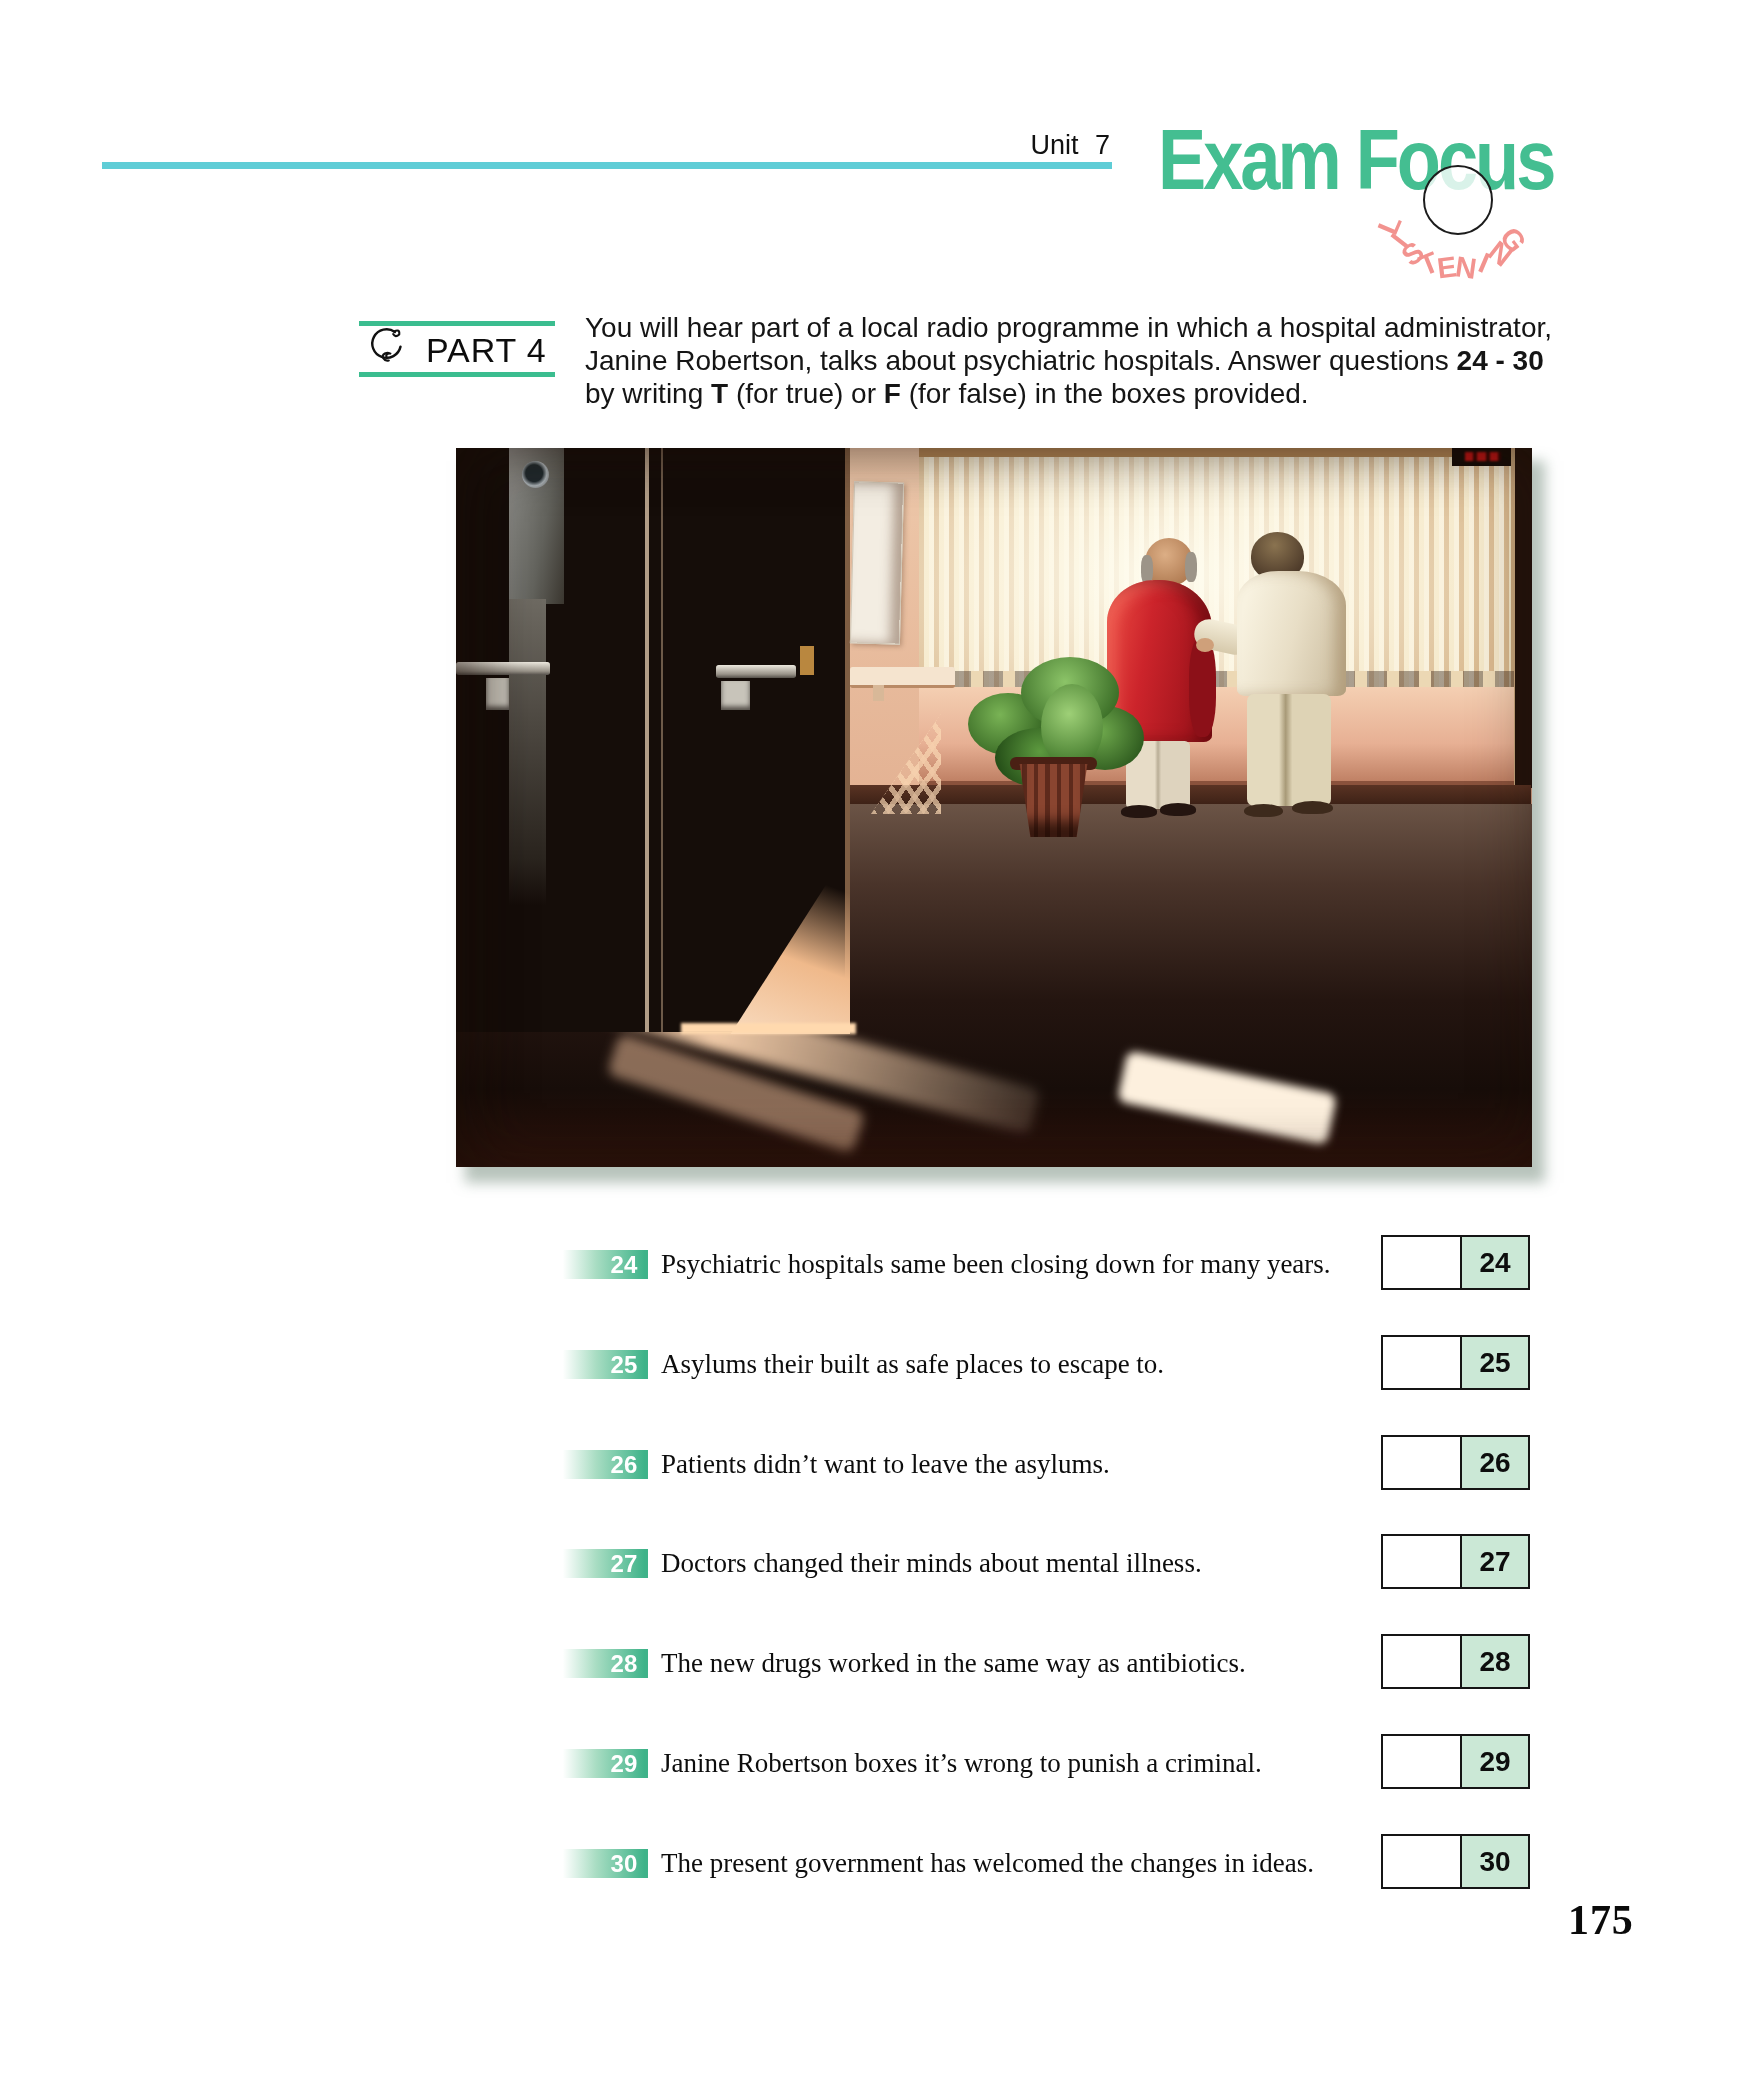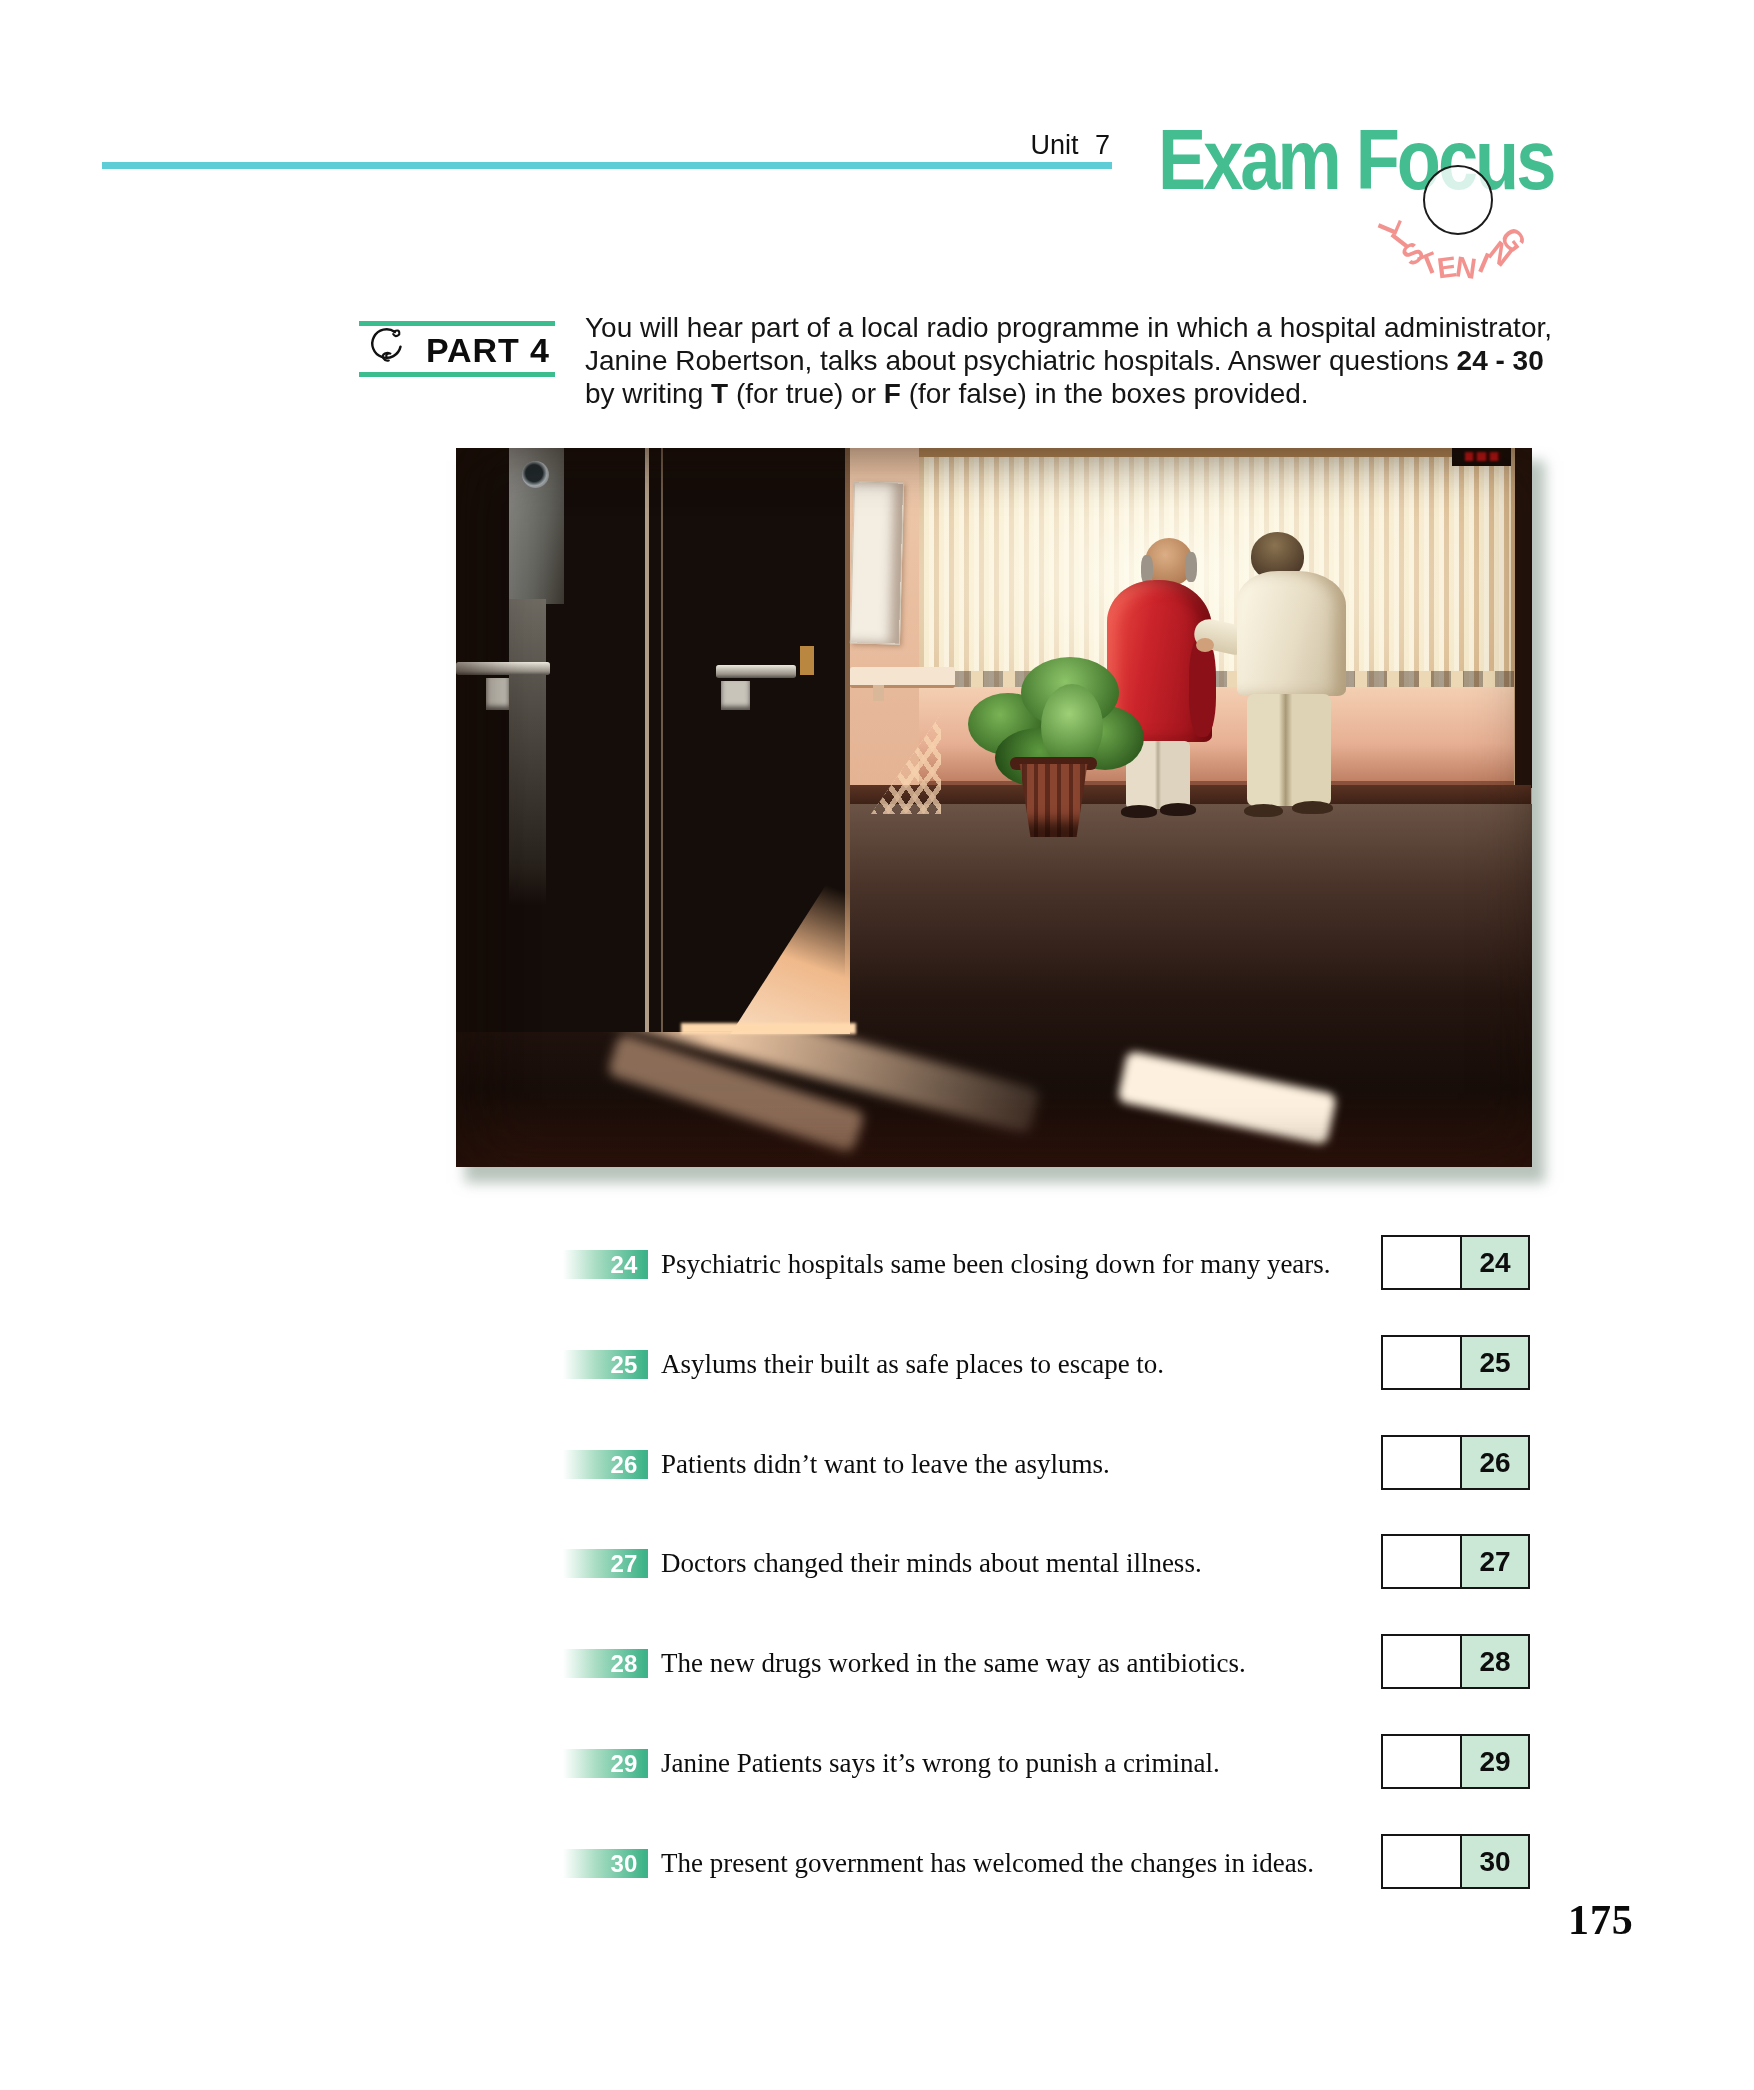--- a/index.html
+++ b/index.html
@@ -10,21 +10,21 @@
   .top-rule{left:102px;top:162px;width:1010px;height:7.1px;background:#5fcdd6;}
   .unit-label{left:962px;top:130px;width:148px;text-align:right;font-size:27px;word-spacing:9px;color:#111;}
   .logo-text{left:1158px;top:116px;font-size:86px;font-weight:bold;letter-spacing:-3.6px;color:#44be91;line-height:1;transform:scaleX(.84);transform-origin:left top;z-index:1;}
   .lens{left:1423px;top:165px;width:66px;height:66px;border:2.7px solid #1c1c1c;border-radius:50%;background:rgba(255,255,255,.8);z-index:2;}
   .listening-arc{left:1292px;top:169px;width:258px;height:151px;z-index:3;}
   .arc-letter{position:absolute;font-weight:bold;font-size:29px;color:#f2938f;line-height:1;}
 
   
   .part-rule{left:359px;width:196px;height:4.5px;background:#3bbd8f;}
   .part-rule.t{top:321px;} .part-rule.b{top:372px;}
-  .part-label{left:426px;top:331px;font-size:34px;font-weight:bold;letter-spacing:0.9px;color:#0d0d0d;}
+  .part-label{left:426px;top:331px;font-size:34px;font-weight:normal;letter-spacing:0.9px;color:#0d0d0d;}
   .part-icon{left:362px;top:325px;width:45px;height:45px;}
 
   
   .instructions{left:585px;top:311px;width:994px;font-size:28px;line-height:33px;color:#151515;}
   .instructions span{white-space:pre-wrap;}
   .b{font-weight:bold;}
 
   
   .photo{left:456px;top:448px;width:1076px;height:719px;background:#d9a88c;overflow:hidden;box-shadow:10.7px 14.3px 12.5px 1.8px rgba(124,146,132,.55);}
   .photo .abs{position:absolute;}
@@ -248,21 +248,21 @@
   <div class="q-row">
     <div class="q-badge">28</div>
     <div class="q-text">The new drugs worked in the same way as antibiotics.</div>
     <div class="q-box">
       <div class="q-box-blank"></div>
       <div class="q-box-num">28</div>
     </div>
   </div>
   <div class="q-row">
     <div class="q-badge">29</div>
-    <div class="q-text">Janine Patients says it’s wrong to punish a criminal.</div>
+    <div class="q-text">Janine Robertson boxes it’s wrong to punish a criminal.</div>
     <div class="q-box">
       <div class="q-box-blank"></div>
       <div class="q-box-num">29</div>
     </div>
   </div>
   <div class="q-row">
     <div class="q-badge">30</div>
     <div class="q-text">The present government has welcomed the changes in ideas.</div>
     <div class="q-box">
       <div class="q-box-blank"></div>

